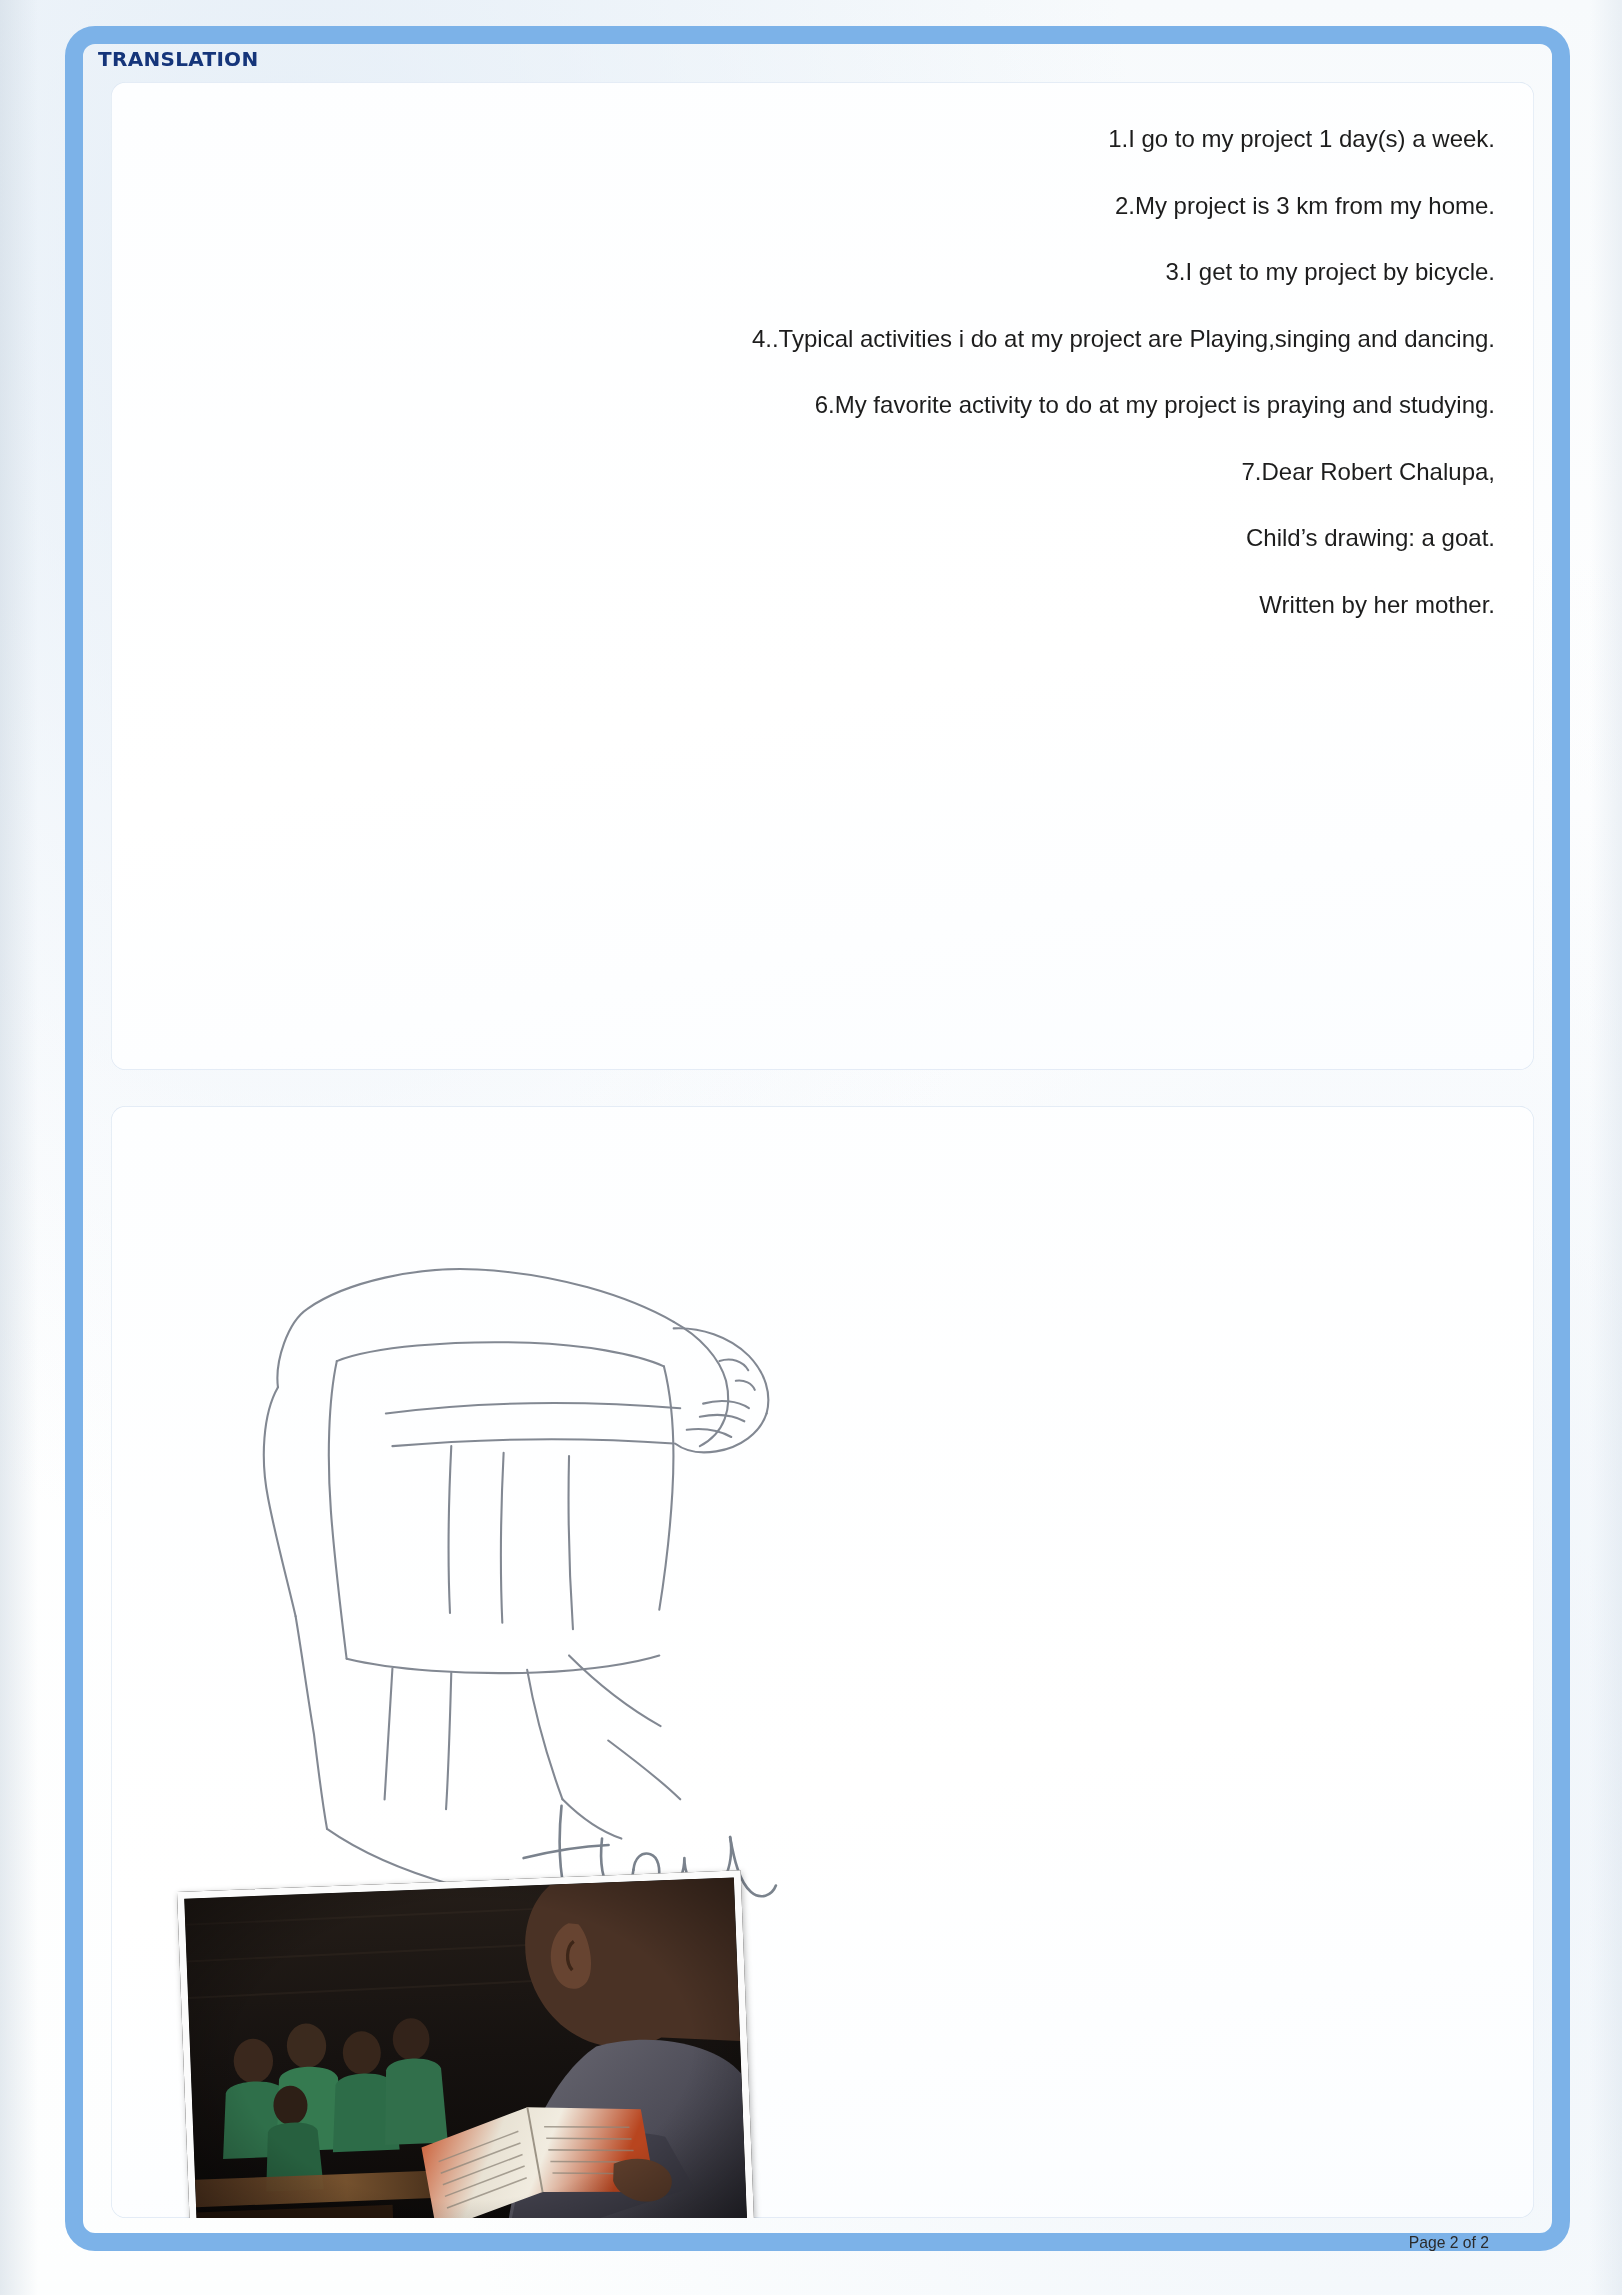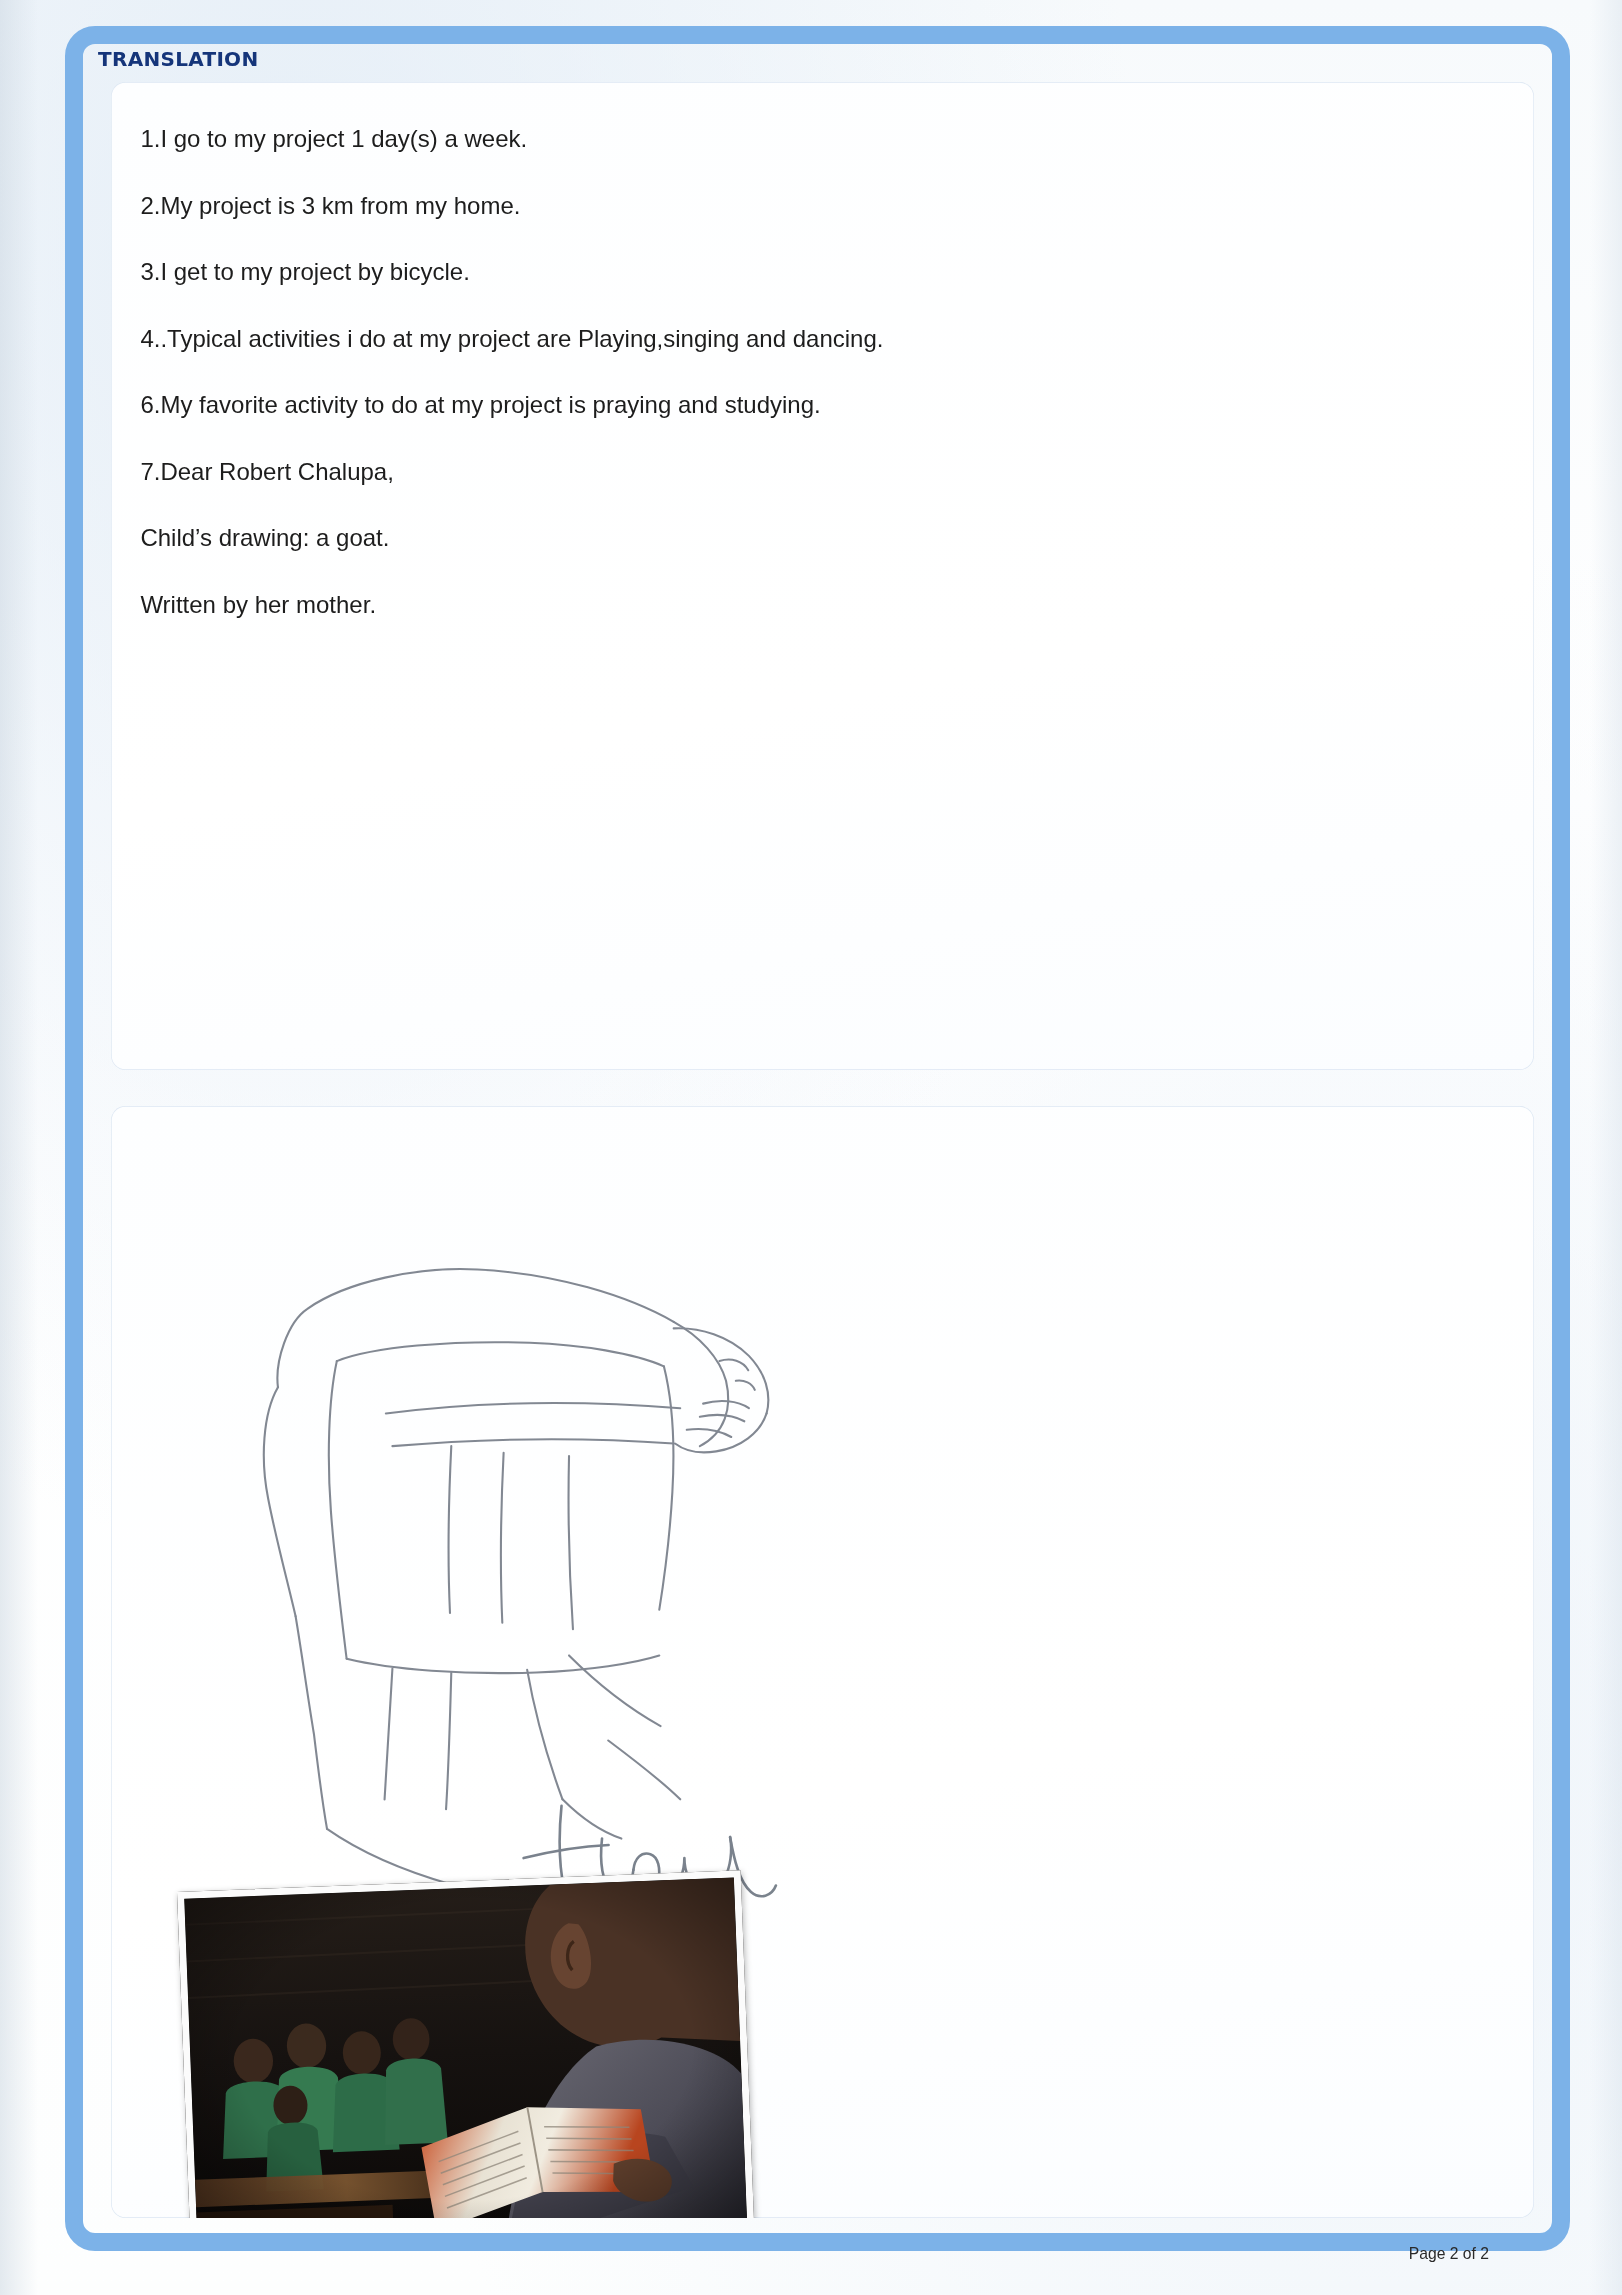--- a/index.html
+++ b/index.html
@@ -90,20 +90,21 @@
     left: 29.4px;
     top: 39px;
     right: 39px;
     font-family: "Liberation Sans", sans-serif;
     font-size: 24px;
     color: #1d1d1d;
     line-height: 1.48;
   }
   .translation-body p {
     margin: 0 0 31px 0;
+    text-align: right;
   }
   .translation-body p.para {
     margin-bottom: 34px;
     line-height: 1.52;
   }
 
   
   #drawing-card {
     left: 111px;
     top: 1106px;
@@ -129,21 +130,21 @@
     border: 7.9px solid #fbfbfb;
     box-shadow: 1.3px 2px 6.5px rgba(0,0,0,0.28);
     overflow: hidden;
     background: #0d0c0b;
   }
   .photo-inner { position: absolute; inset: 0; }
 
   .page-number {
     position: absolute;
     right: 134px;
-    bottom: 32px;
+    bottom: 43px;
     font-size: 15.7px;
     color: #2a2a2a;
     font-family: "Liberation Sans", sans-serif;
   }
 </style>
 </head>
 <body>
 
 <div class="page">
   <div class="scan-edge-left"></div>

